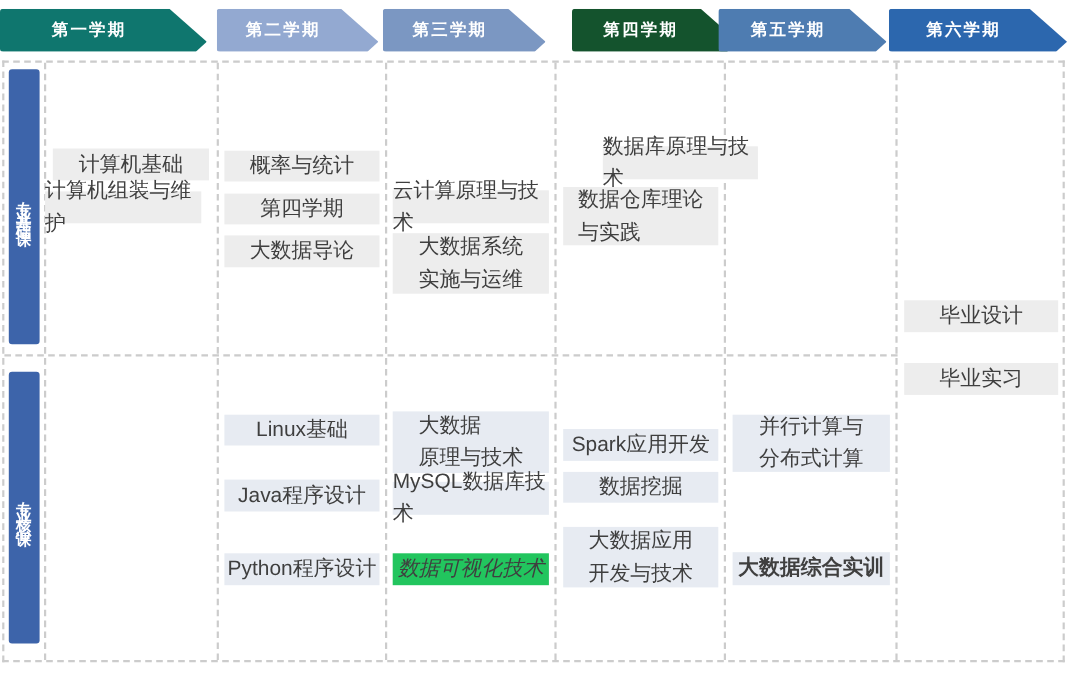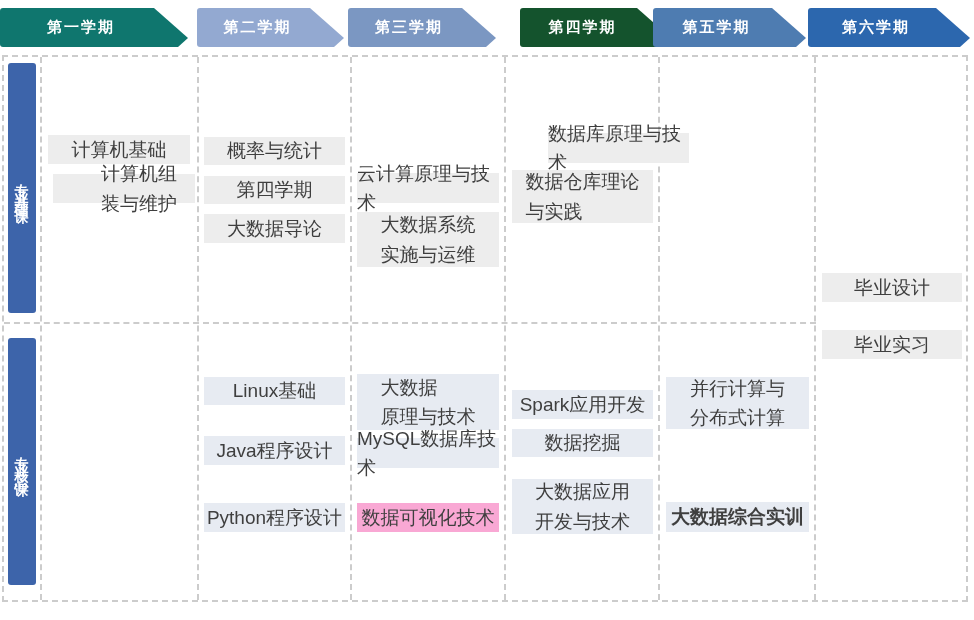--- a/index.html
+++ b/index.html
@@ -58,21 +58,21 @@
     <div class="vline" style="left:500px"></div>
     <div class="vline" style="left:654px"></div>
     <div class="vline" style="left:810px"></div>
     <div class="hdivider"></div>
   </div>
 
   <div class="side-bar" style="top: 63px; height: 250px; background: rgb(61, 100, 170);">专业基础课</div>
   <div class="side-bar" style="top: 338px; height: 247px; background: rgb(61, 100, 170);">专业核心课</div>
 
   <div class="course" style="left: 48px; top: 135px; width: 142px; height: 29px; background: rgb(237, 237, 237);">计算机基础</div>
-  <div class="course" style="left: 53px; top: 174px; width: 142px; height: 29px; background: rgb(237, 237, 237); padding-left: 48px;">计算机组装与维护</div>
+  <div class="course" style="left: 41px; top: 174px; width: 142px; height: 29px; background: rgb(237, 237, 237);">计算机组装与维护</div>
 
   <div class="course" style="left: 204px; top: 137px; width: 141px; height: 28px; background: rgb(237, 237, 237);">概率与统计</div>
   <div class="course" style="left: 204px; top: 176px; width: 141px; height: 28px; background: rgb(237, 237, 237);">第四学期</div>
   <div class="course" style="left: 204px; top: 214px; width: 141px; height: 29px; background: rgb(237, 237, 237);">大数据导论</div>
 
   <div class="course" style="left: 357px; top: 173px; width: 142px; height: 30px; background: rgb(237, 237, 237);">云计算原理与技术</div>
   <div class="course" style="left: 357px; top: 212px; width: 142px; height: 55px; background: rgb(237, 237, 237);">大数据系统
 实施与运维</div>
 
   <div class="course" style="left: 512px; top: 133px; width: 141px; height: 30px; background: rgb(237, 237, 237); margin-left: 36px;">数据库原理与技术</div>
@@ -82,21 +82,21 @@
   <div class="course" style="left: 822px; top: 273px; width: 140px; height: 29px; background: rgb(237, 237, 237);">毕业设计</div>
   <div class="course" style="left: 822px; top: 330px; width: 140px; height: 29px; background: rgb(237, 237, 237);">毕业实习</div>
 
   <div class="course" style="left: 204px; top: 377px; width: 141px; height: 28px; background: rgb(231, 235, 242);">Linux基础</div>
   <div class="course" style="left: 204px; top: 436px; width: 141px; height: 29px; background: rgb(231, 235, 242);">Java程序设计</div>
   <div class="course" style="left: 204px; top: 503px; width: 141px; height: 29px; background: rgb(231, 235, 242);">Python程序设计</div>
 
   <div class="course" style="left: 357px; top: 374px; width: 142px; height: 56px; background: rgb(231, 235, 242);">大数据
 原理与技术</div>
   <div class="course" style="left: 357px; top: 438px; width: 142px; height: 30px; background: rgb(231, 235, 242);">MySQL数据库技术</div>
-  <div class="course" style="left: 357px; top: 503px; width: 142px; height: 29px; background: #f9a8d4;">数据可视化技术</div>
+  <div class="course" style="left: 357px; top: 503px; width: 142px; height: 29px; background: #22c55e; font-style: italic;">数据可视化技术</div>
 
   <div class="course" style="left: 512px; top: 390px; width: 141px; height: 29px; background: rgb(231, 235, 242);">Spark应用开发</div>
   <div class="course" style="left: 512px; top: 429px; width: 141px; height: 28px; background: rgb(231, 235, 242);">数据挖掘</div>
   <div class="course" style="left: 512px; top: 479px; width: 141px; height: 55px; background: rgb(231, 235, 242);">大数据应用
 开发与技术</div>
 
   <div class="course" style="left: 666px; top: 377px; width: 143px; height: 52px; background: rgb(231, 235, 242);">并行计算与
 分布式计算</div>
   <div class="course" style="left: 666px; top: 502px; width: 143px; height: 30px; background: rgb(231, 235, 242); font-weight: bold;">大数据综合实训</div>
 

